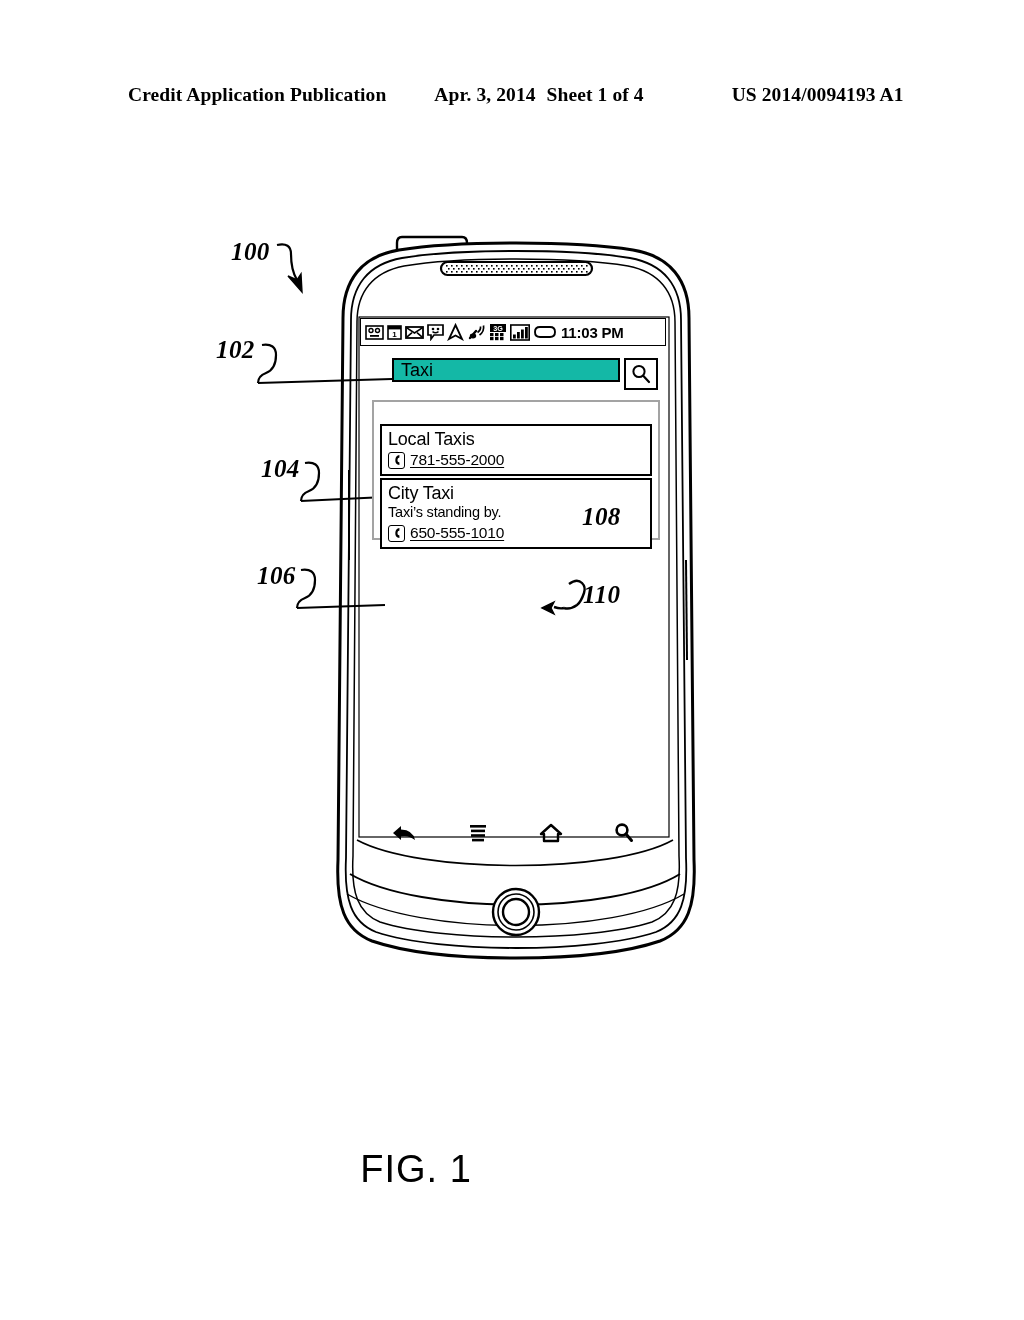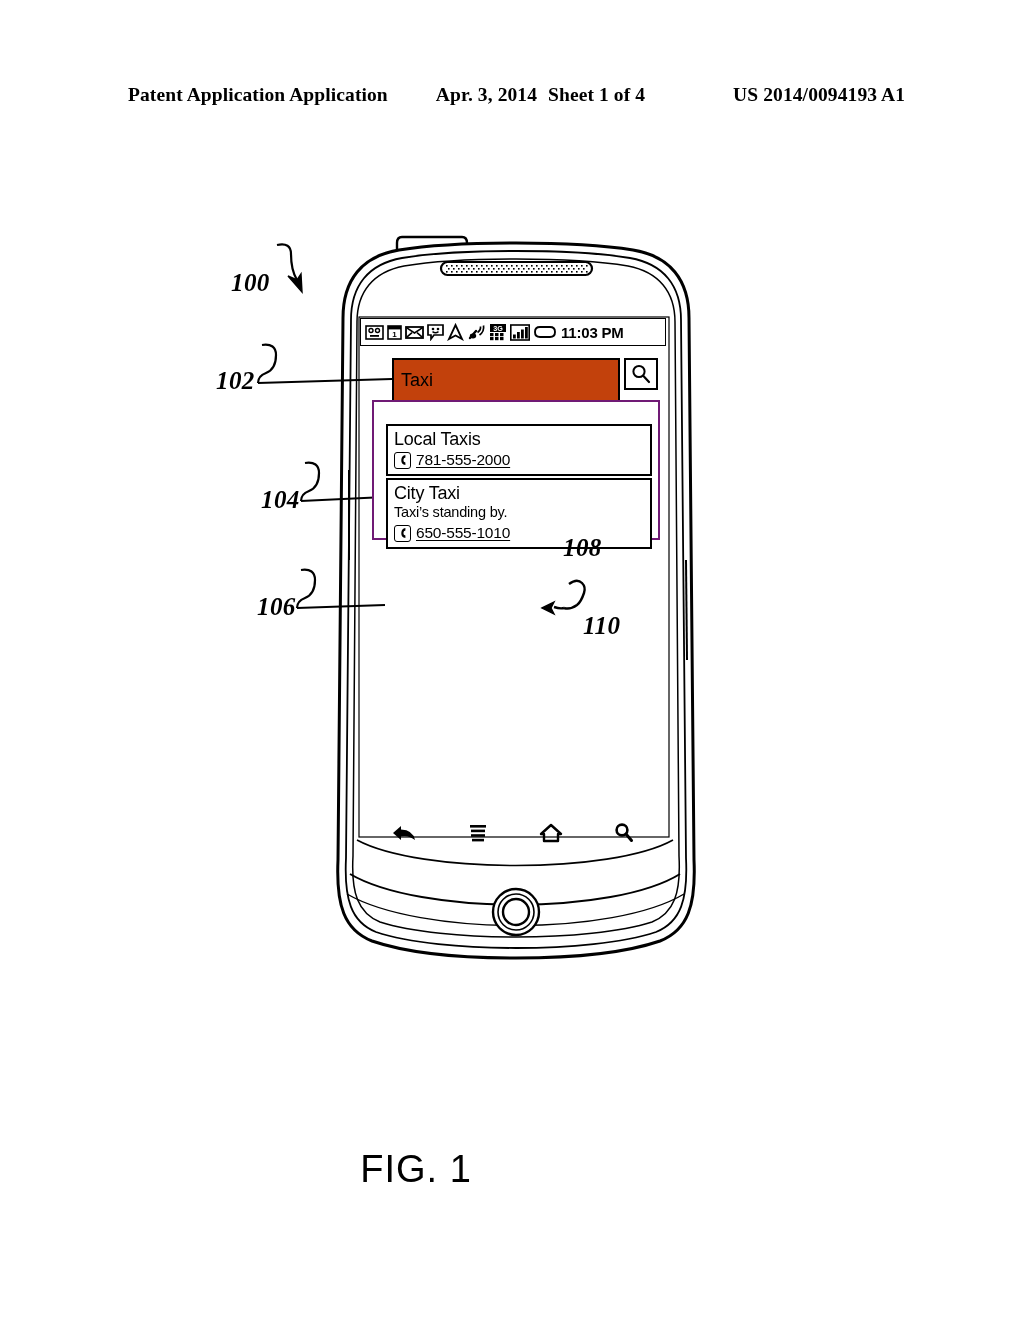--- a/index.html
+++ b/index.html
@@ -96,24 +96,24 @@
   .search-row {
     position: absolute;
     left: 32px;
     top: 40px;
     width: 268px;
     height: 32px;
     display: flex;
   }
   .search-input-box {
     width: 228px;
-    height: 44px;
+    height: 24px;
     border: 2px solid #000;
     box-sizing: border-box;
-    background: #c2410c;
+    background: #14b8a6;
     display: flex;
     align-items: center;
     padding-left: 7px;
     font-family: "Liberation Sans", sans-serif;
     font-size: 18px;
     color: #000;
   }
   .search-btn {
     width: 34px;
     height: 32px;
@@ -126,24 +126,24 @@
     justify-content: center;
   }
 
   
   .results-panel {
     position: absolute;
     left: 12px;
     top: 82px;
     width: 288px;
     height: 140px;
-    border: 2px solid #701a75;
+    border: 2px solid #a3a3a3;
     box-sizing: border-box;
     background: #fff;
-    padding: 22px 6px 6px 12px;
+    padding: 22px 6px 6px 6px;
   }
   .result-card {
     border: 2px solid #000;
     box-sizing: border-box;
     background: #fff;
     padding: 3px 6px 5px 6px;
     position: relative;
   }
   .result-card + .result-card { margin-top: 2px; }
   .rc-title {
@@ -207,34 +207,33 @@
   
   .ref-num {
     position: absolute;
     font-family: "Liberation Serif", serif;
     font-weight: bold;
     font-style: italic;
     font-size: 25px;
     letter-spacing: 0.4px;
     color: #000;
     white-space: nowrap;
-    margin-top: 31px;
   }
   #ref-100 { left: 231px; top: 238px; }
   #ref-102 { left: 216px; top: 336px; text-align: center; }
   #ref-104 { left: 261px; top: 455px; }
   #ref-106 { left: 257px; top: 562px; }
-  #ref-108 { left: 563px; top: 503px; }
+  #ref-108 { left: 582px; top: 503px; }
   #ref-110 { left: 583px; top: 581px; }
 </style>
 </head>
 <body>
 
 <div id="patent-header">
-  <span class="h-pub">Patent Application Application</span>
+  <span class="h-pub">Credit Application Publication</span>
   <span class="h-date">Apr. 3, 2014</span>
   <span class="h-sheet">Sheet 1 of 4</span>
   <span class="h-num">US 2014/0094193 A1</span>
 </div>
 
 <svg id="drawing" viewBox="0 0 1024 1320" xmlns="http://www.w3.org/2000/svg">
 
   <path d="M397 243 q0-6 5-6 l60 0 q5 0 5 6 l0 8 -70 0 z" fill="#fff" stroke="#000" stroke-width="2.4"></path>
 
   <path d="M343 318

